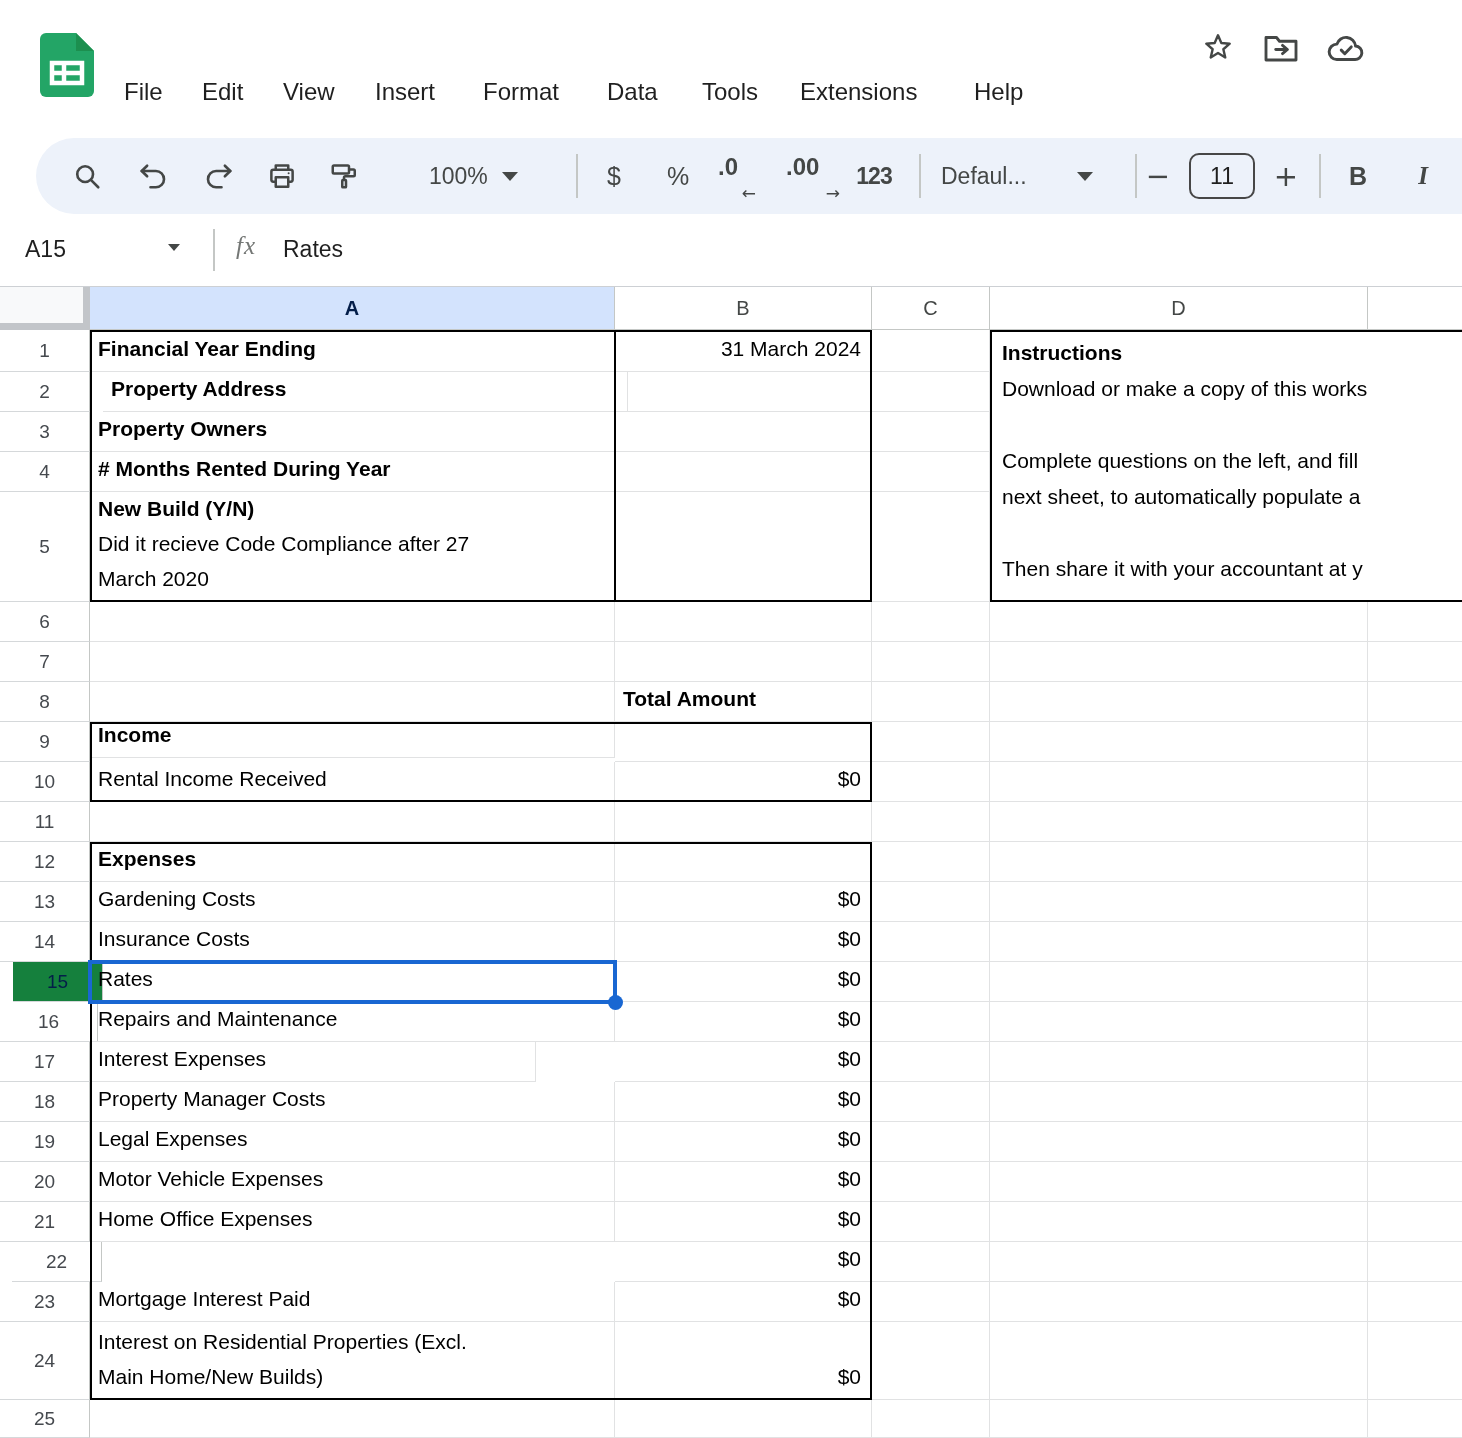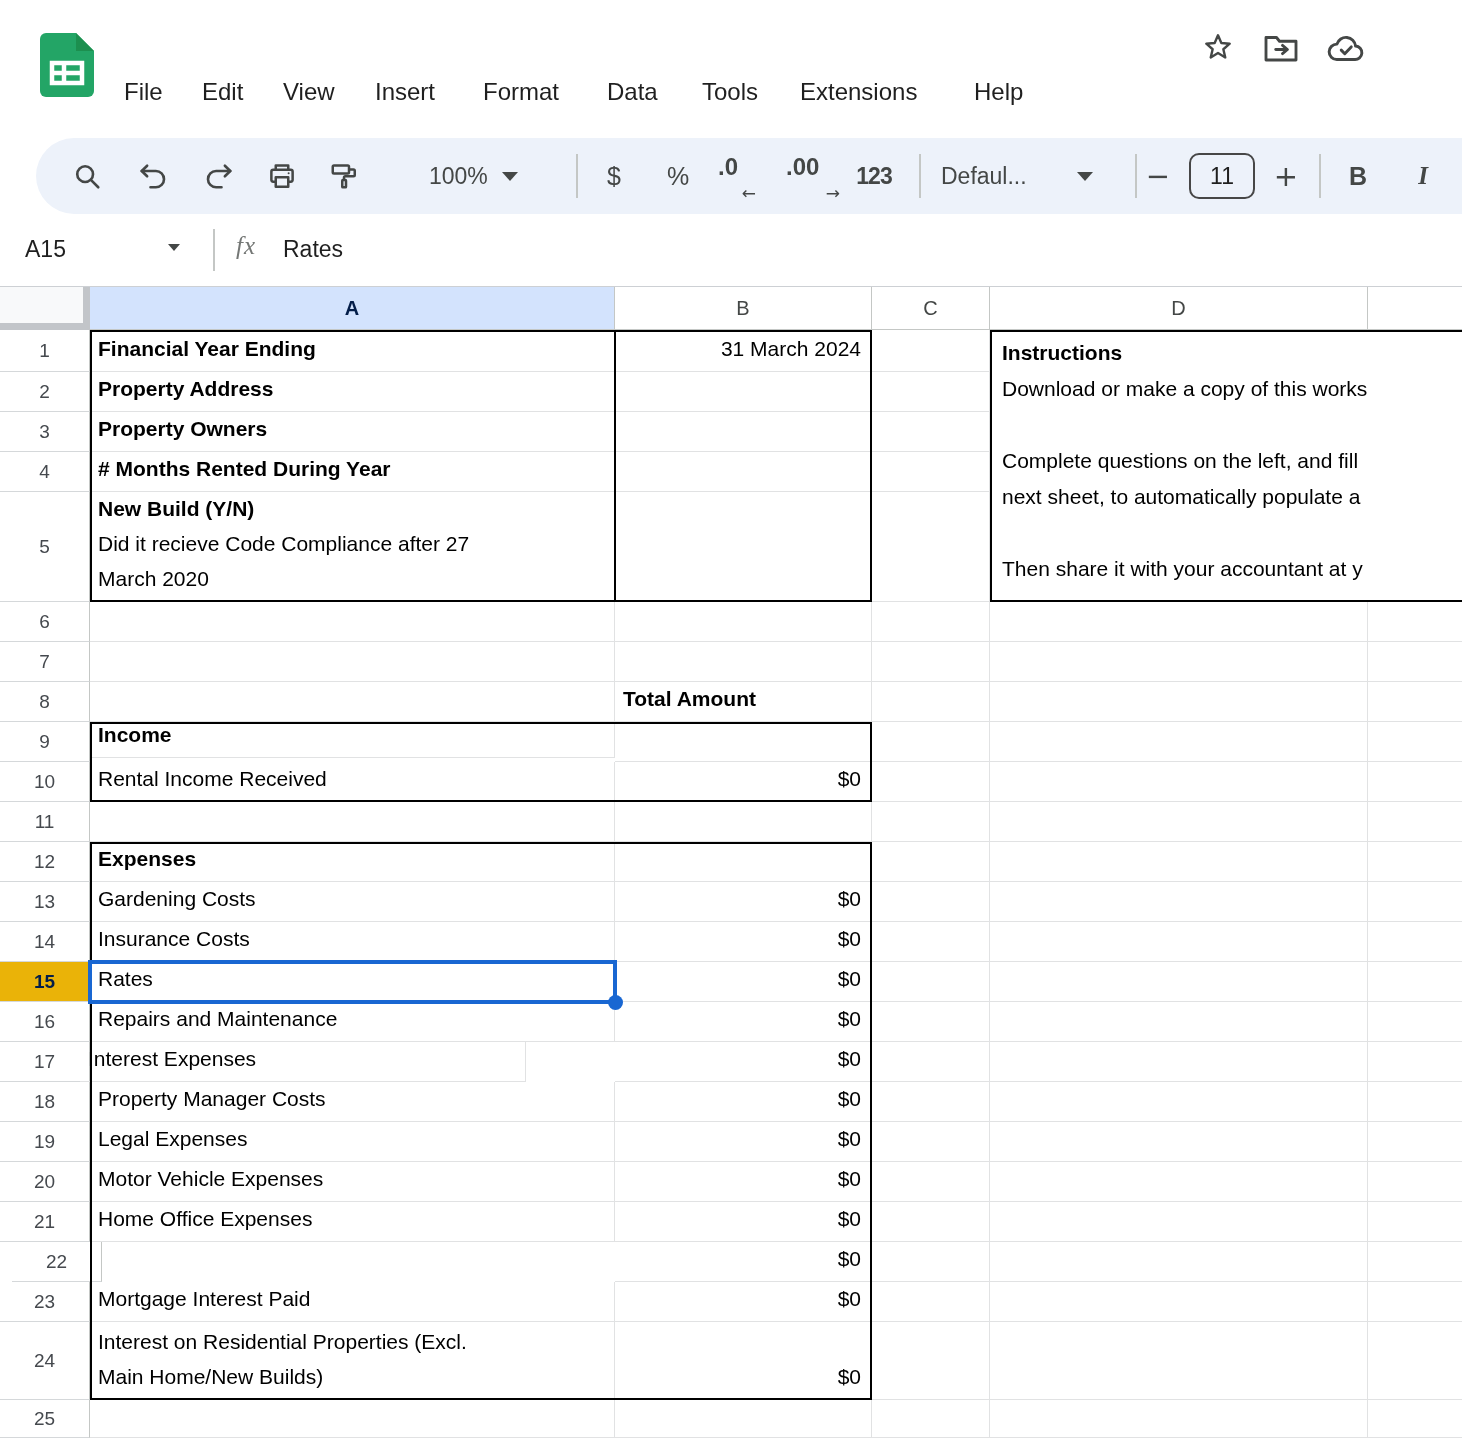--- a/index.html
+++ b/index.html
@@ -45,21 +45,21 @@
   .fx{position:absolute;left:236px;top:18px;font-family:"Liberation Serif",serif;font-style:italic;font-size:25px;color:#747775;letter-spacing:1px;}
   .formula-text{position:absolute;left:283px;top:22px;font-size:23px;color:#1f1f1f;}
   
   .grid{position:absolute;left:0;top:287px;width:1462px;height:1151px;overflow:hidden;background:#fff;}
   .corner{position:absolute;box-sizing:border-box;background:#f8f9fa;border-right:7px solid #c2c5c9;border-bottom:7px solid #c2c5c9;}
   .colhdr{position:absolute;box-sizing:border-box;background:#fff;border-right:1px solid #c4c7c5;border-bottom:1px solid #c4c7c5;
     display:flex;align-items:center;justify-content:center;font-size:20px;color:#444746;}
   .colhdr.sel{background:#d3e3fd;color:#041e49;font-weight:bold;}
   .rowhdr{position:absolute;box-sizing:border-box;background:#fff;border-right:1px solid #c4c7c5;border-bottom:1px solid #d5d8da;
     display:flex;align-items:center;justify-content:center;font-size:19px;color:#45494e;}
-  .rowhdr.sel{background:#eab308;color:#041e49;font-weight:bold;}
+  .rowhdr.sel{background:#15803d;color:#041e49;font-weight:normal;margin-left:13px;}
   .cell{position:absolute;box-sizing:border-box;border-right:1px solid #e1e2e3;border-bottom:1px solid #e1e2e3;
     display:flex;flex-direction:column;justify-content:flex-end;padding:0 10px 5px 8px;font-size:21px;color:#000;overflow:visible;white-space:nowrap;}
   .cell .line{line-height:35px;}
   .cell .b{font-weight:bold;}
   .cell.val{align-items:flex-end;text-align:right;}
   .cell.val.left{align-items:flex-start;text-align:left;}
   
   .bbox{position:absolute;box-sizing:border-box;border:2px solid #000;pointer-events:none;}
   .vline{position:absolute;width:2px;background:#000;pointer-events:none;}
   .instructions{position:absolute;box-sizing:border-box;background:#fff;border-left:2px solid #000;border-top:2px solid #000;border-bottom:2px solid #000;
@@ -214,21 +214,21 @@
     <div class="colhdr" style="left: 1368px; top: 0px; width: 95px; height: 43px;"></div>
     <div class="rowhdr" style="left: 0px; top: 43px; width: 90px; height: 42px;">1</div>
     <div class="cell" style="left: 90px; top: 43px; width: 525px; height: 42px;">
       <div class="line b">Financial Year Ending</div>
     </div>
     <div class="cell val" style="left: 615px; top: 43px; width: 257px; height: 42px;">
       <div class="line">31 March 2024</div>
     </div>
     <div class="cell" style="left: 872px; top: 43px; width: 118px; height: 42px;"></div>
     <div class="rowhdr" style="left: 0px; top: 85px; width: 90px; height: 40px;">2</div>
-    <div class="cell" style="left: 90px; top: 85px; width: 525px; height: 40px;">
+    <div class="cell" style="left: 103px; top: 85px; width: 525px; height: 40px;">
       <div class="line b">Property Address</div>
     </div>
     <div class="cell" style="left: 615px; top: 85px; width: 257px; height: 40px;"></div>
     <div class="cell" style="left: 872px; top: 85px; width: 118px; height: 40px;"></div>
     <div class="rowhdr" style="left: 0px; top: 125px; width: 90px; height: 40px;">3</div>
     <div class="cell" style="left: 90px; top: 125px; width: 525px; height: 40px;">
       <div class="line b">Property Owners</div>
     </div>
     <div class="cell" style="left: 615px; top: 125px; width: 257px; height: 40px;"></div>
     <div class="cell" style="left: 872px; top: 125px; width: 118px; height: 40px;"></div>
@@ -321,32 +321,32 @@
     <div class="rowhdr sel" style="left: 0px; top: 675px; width: 90px; height: 40px;">15</div>
     <div class="cell" style="left: 90px; top: 675px; width: 525px; height: 40px;">
       <div class="line">Rates</div>
     </div>
     <div class="cell val" style="left: 615px; top: 675px; width: 257px; height: 40px;">
       <div class="line">$0</div>
     </div>
     <div class="cell" style="left: 872px; top: 675px; width: 118px; height: 40px;"></div>
     <div class="cell" style="left: 990px; top: 675px; width: 378px; height: 40px;"></div>
     <div class="cell" style="left: 1368px; top: 675px; width: 95px; height: 40px;"></div>
-    <div class="rowhdr" style="left: 0px; top: 715px; width: 90px; height: 40px;">16</div>
+    <div class="rowhdr" style="left: 0px; top: 715px; width: 98px; height: 40px;">16</div>
     <div class="cell" style="left: 90px; top: 715px; width: 525px; height: 40px;">
       <div class="line">Repairs and Maintenance</div>
     </div>
     <div class="cell val" style="left: 615px; top: 715px; width: 257px; height: 40px;">
       <div class="line">$0</div>
     </div>
     <div class="cell" style="left: 872px; top: 715px; width: 118px; height: 40px;"></div>
     <div class="cell" style="left: 990px; top: 715px; width: 378px; height: 40px;"></div>
     <div class="cell" style="left: 1368px; top: 715px; width: 95px; height: 40px;"></div>
     <div class="rowhdr" style="left: 0px; top: 755px; width: 90px; height: 40px;">17</div>
-    <div class="cell" style="left: 80px; top: 755px; width: 446px; height: 40px;">
+    <div class="cell" style="left: 90px; top: 755px; width: 446px; height: 40px;">
       <div class="line">Interest Expenses</div>
     </div>
     <div class="cell val" style="left: 615px; top: 755px; width: 257px; height: 40px;">
       <div class="line">$0</div>
     </div>
     <div class="cell" style="left: 872px; top: 755px; width: 118px; height: 40px;"></div>
     <div class="cell" style="left: 990px; top: 755px; width: 378px; height: 40px;"></div>
     <div class="cell" style="left: 1368px; top: 755px; width: 95px; height: 40px;"></div>
     <div class="rowhdr" style="left: 0px; top: 795px; width: 90px; height: 40px;">18</div>
     <div class="cell" style="left: 90px; top: 795px; width: 525px; height: 40px;">

